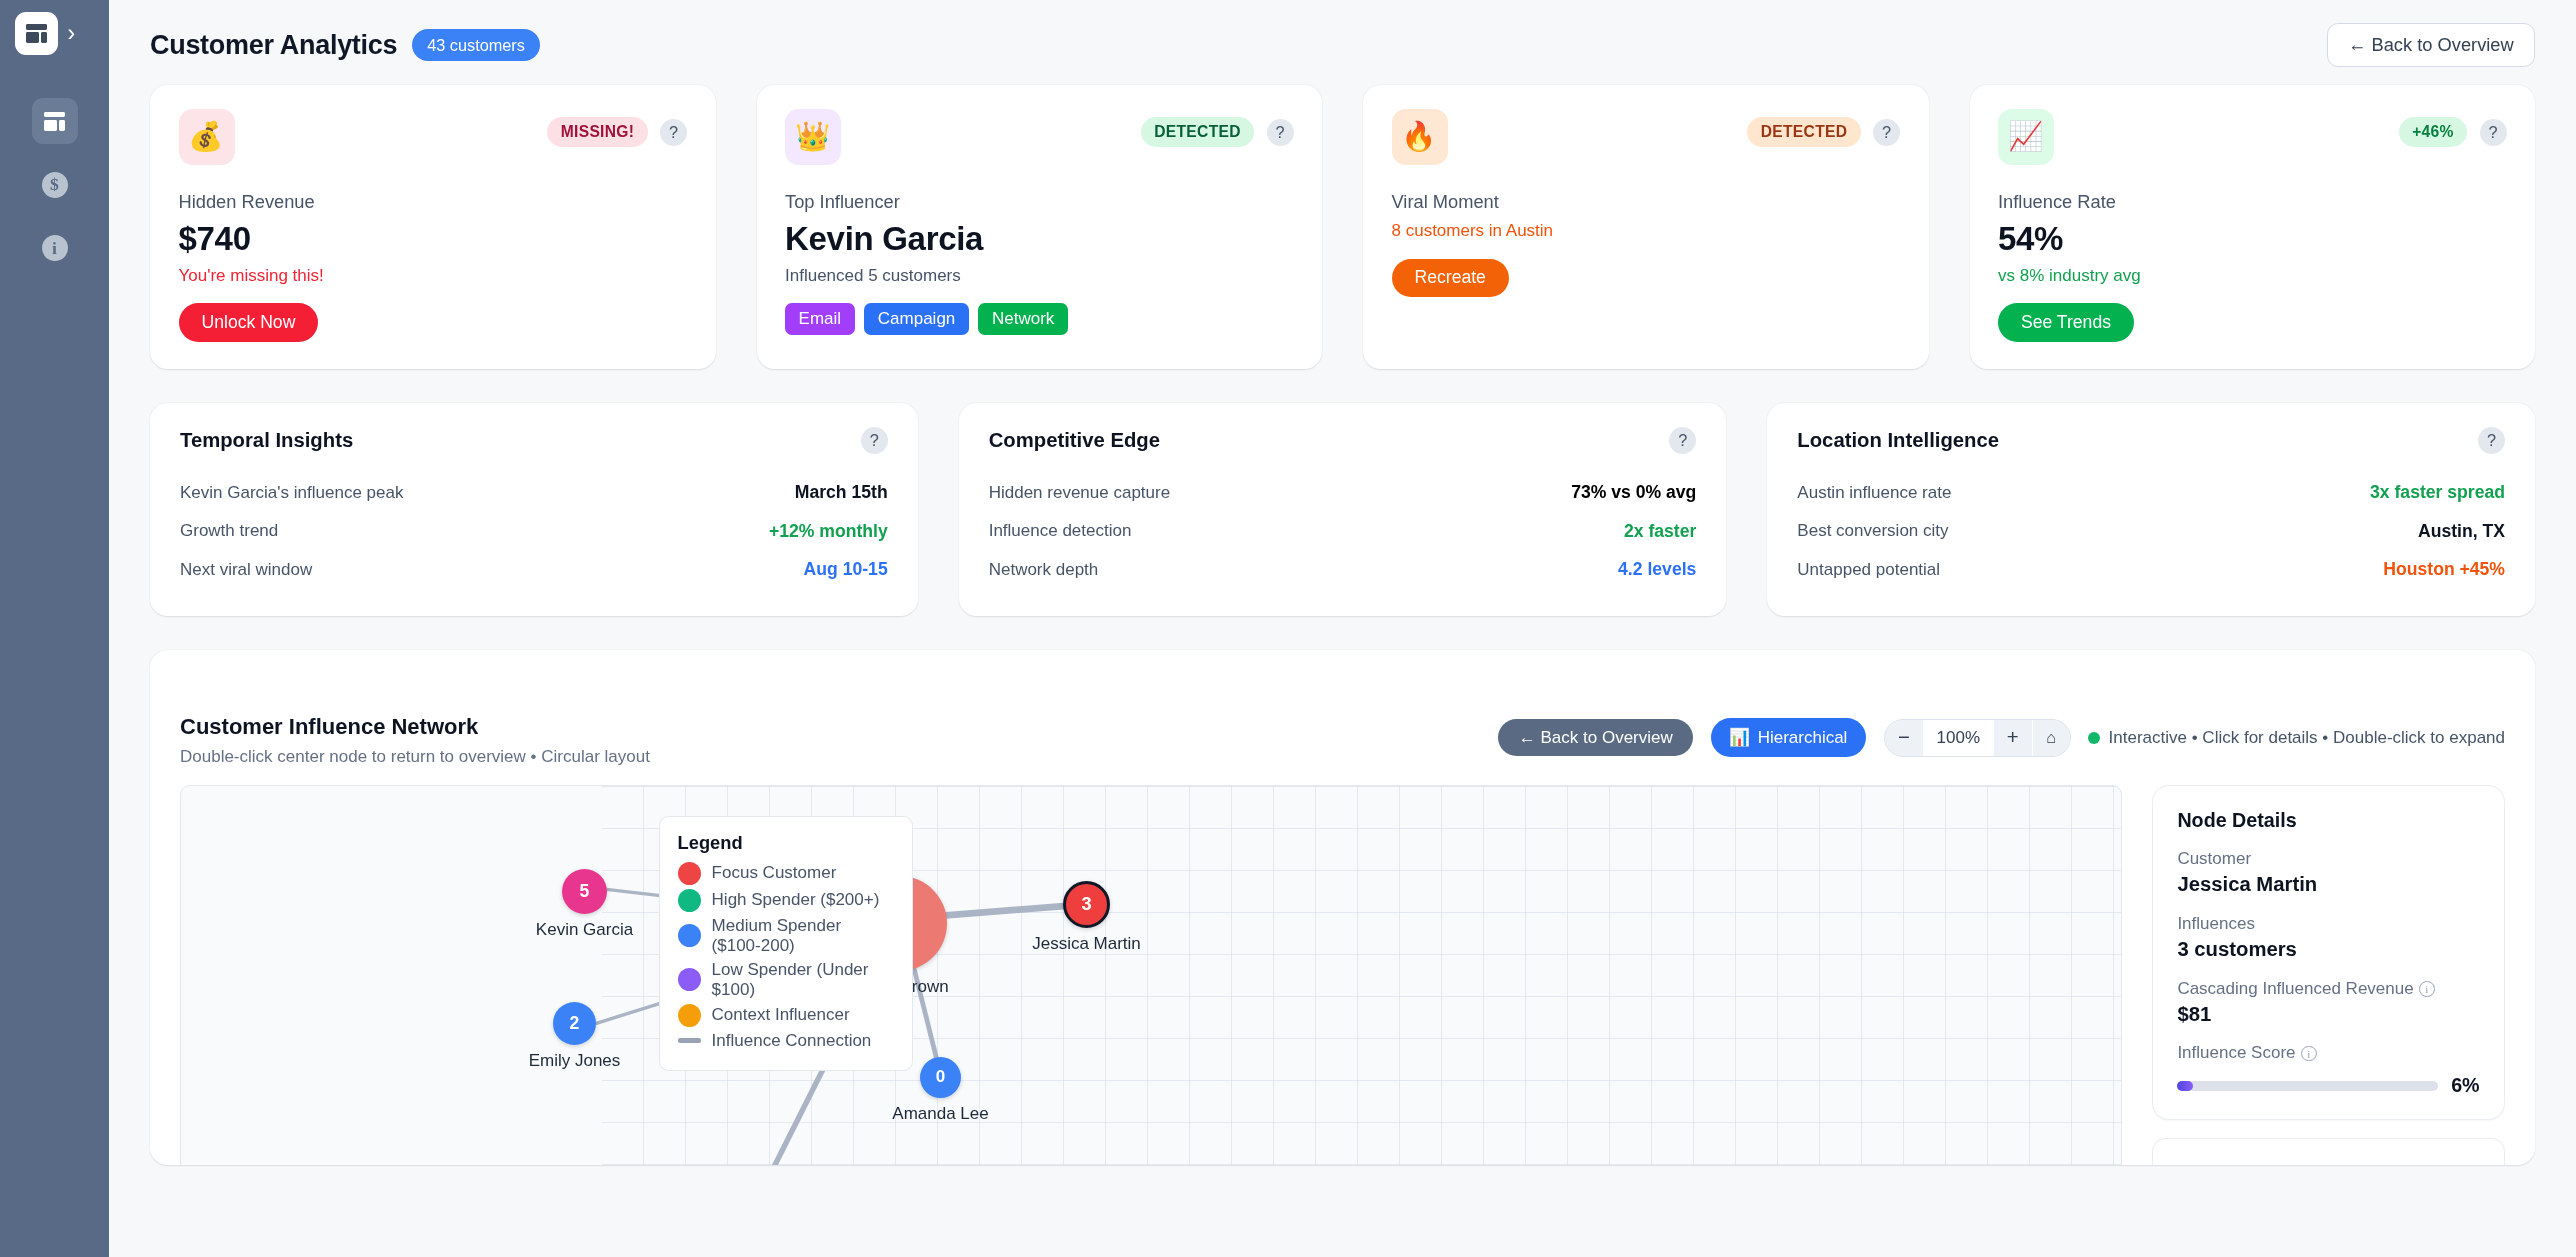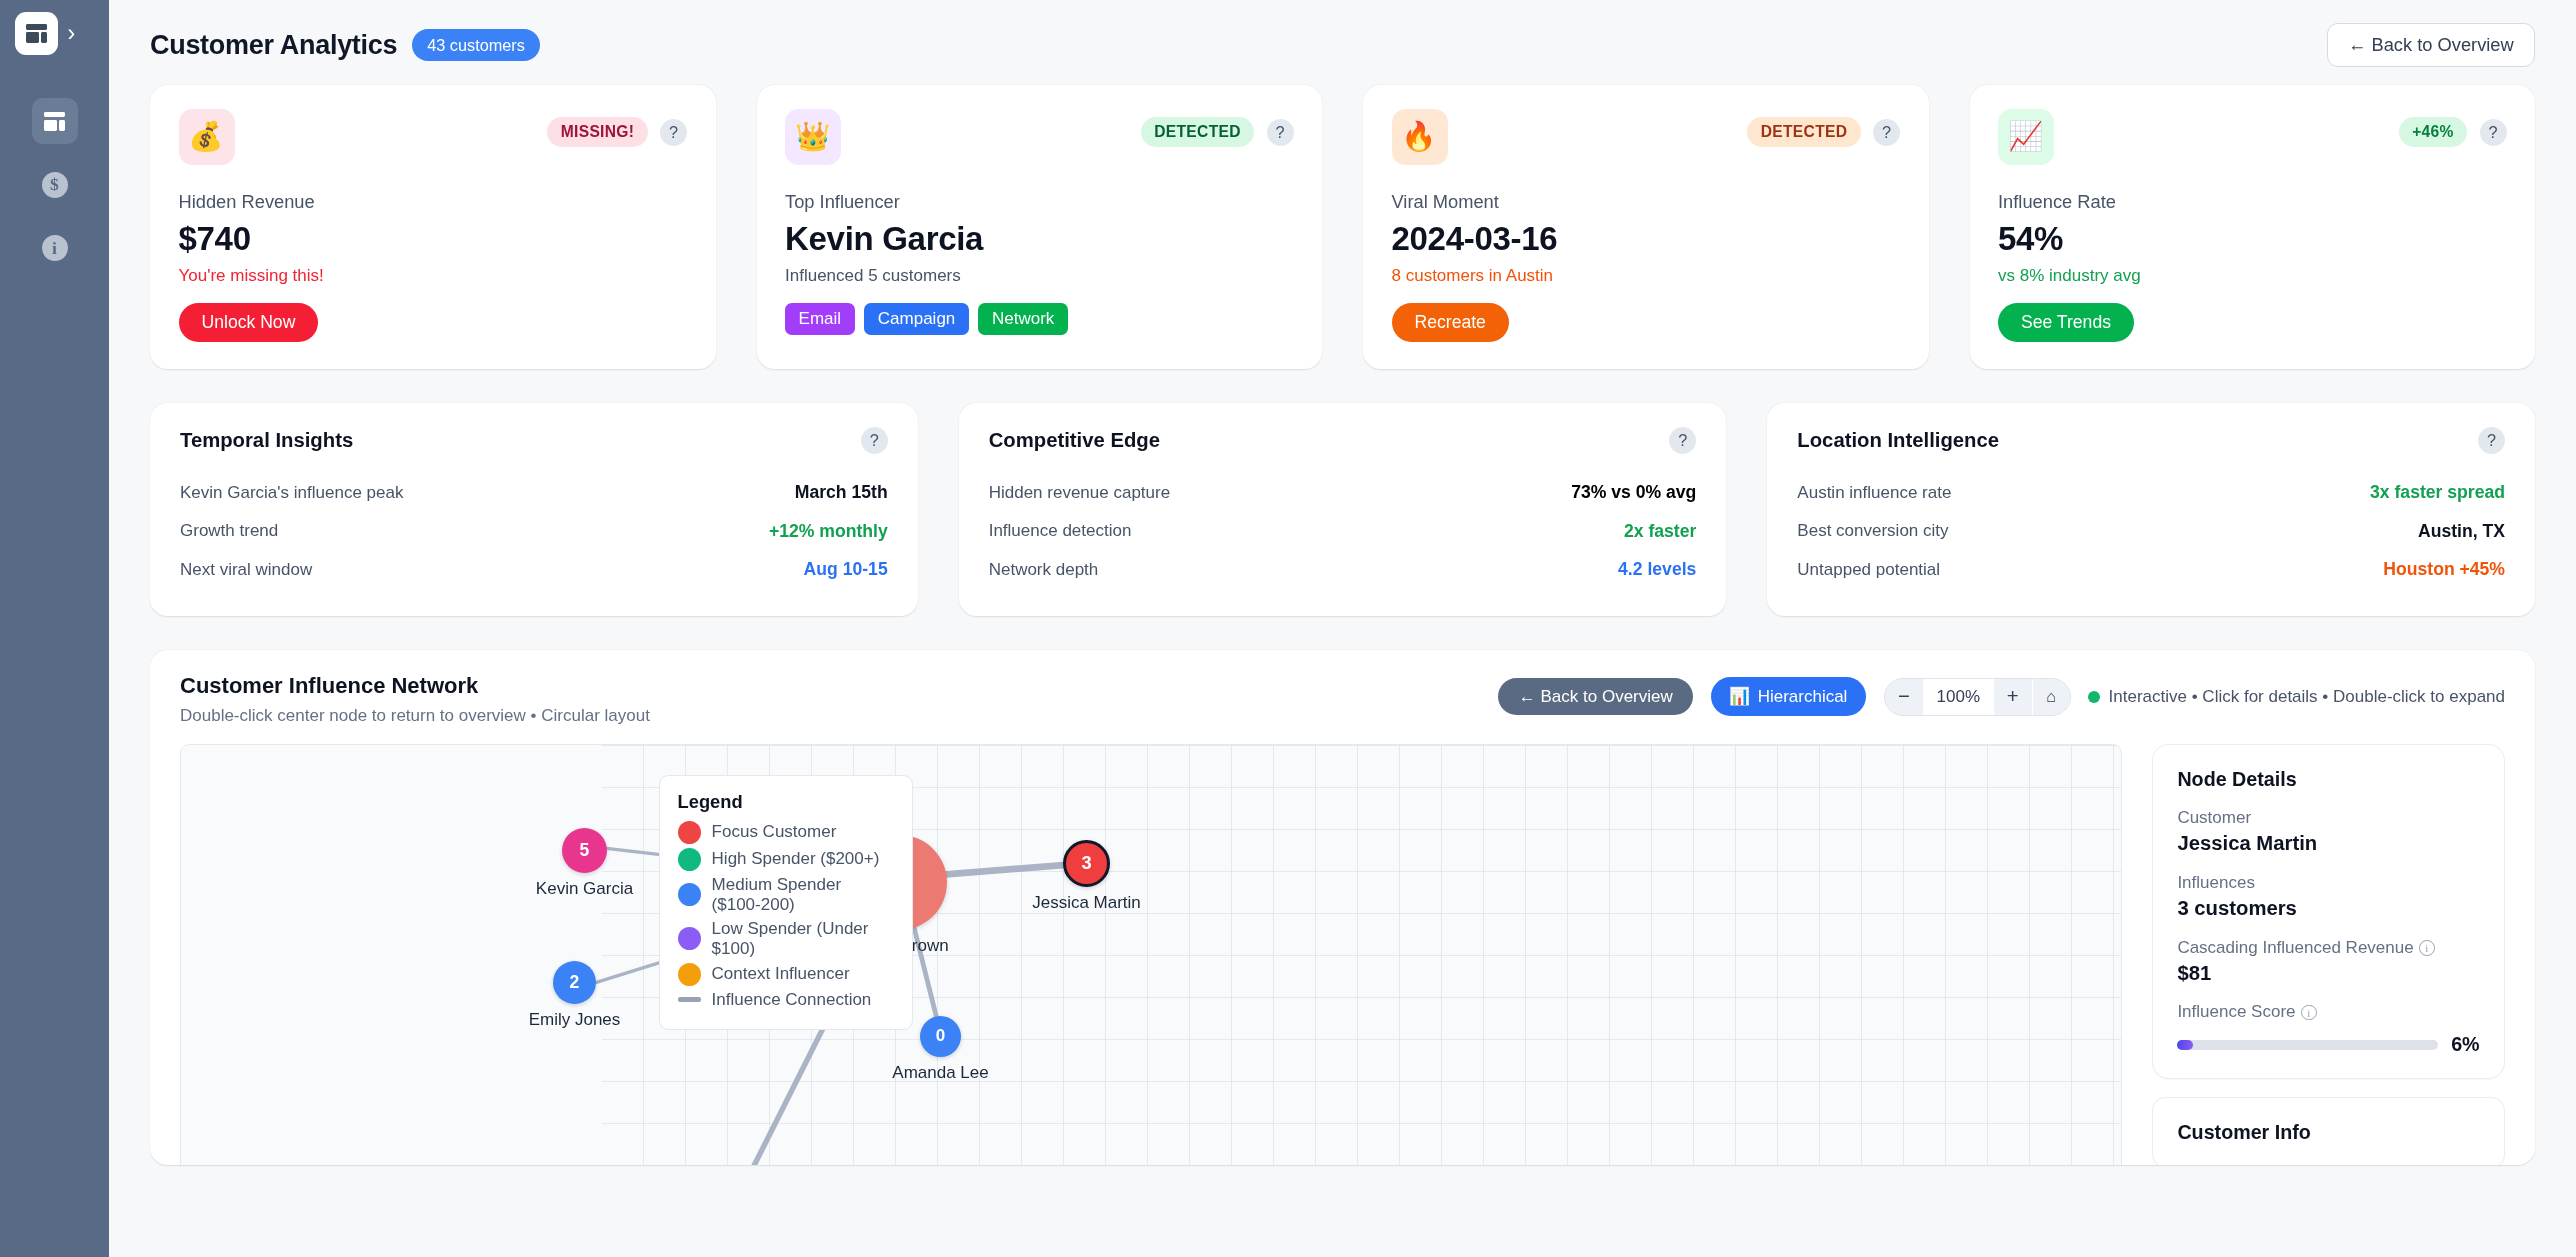--- a/index.html
+++ b/index.html
@@ -104,21 +104,21 @@
   .insight-line { display:flex; align-items:center; justify-content:space-between; padding:8.8px 0; }
   .insight-k { font-size:17px; color:#475467; }
   .insight-v { font-size:17.6px; font-weight:bold;margin-left:18px; }
 
   
   .network-card {
     margin-top:34px; background:#fff; border-radius:17.6px;
     box-shadow:0 0.7px 2px rgba(16,24,40,0.07), 0 0.7px 1.4px rgba(16,24,40,0.05);
     padding:23px 30px 0 30px; height:515px; position:relative; overflow:hidden;
   }
-  .net-head { display:flex; align-items:flex-start; justify-content:space-between; }
+  .net-head { display:flex; align-items:flex-start; justify-content:space-between;margin-top:41px; }
   .net-title { font-size:22px; font-weight:bold; color:#0d1321; }
   .net-sub { font-size:17px; color:#667085; margin-top:6.8px; }
   .net-tools { display:flex; align-items:center; gap:17.6px; margin-top:4.1px; }
   .btn-dark {
     background:#596a82; color:#fff; border:none; border-radius:678px;
     font-size:17px; padding:8.8px 20.3px; cursor:pointer; font-family:"Liberation Sans", sans-serif;
   }
   .btn-blue {
     background:#2b71f5; color:#fff; border:none; border-radius:678px;
     font-size:17px; padding:8.8px 19px; cursor:pointer; display:flex; align-items:center; gap:6.8px;
@@ -279,21 +279,20 @@
 
       <div class="kpi-card">
         <div class="kpi-top">
           <div class="kpi-emoji" style="background:#ffe8d3;">🔥</div>
           <div class="kpi-top-right">
             <span class="kpi-pill" style="background:#ffe6cf;color:#9a3412;">DETECTED</span>
             <span class="help-dot">?</span>
           </div>
         </div>
         <div class="kpi-label">Viral Moment</div>
-        <div class="kpi-value">2024-03-16</div>
         <div class="kpi-sub" style="color:#f0530a;">8 customers in Austin</div>
         <button class="kpi-cta" style="background:#f36206;">Recreate</button>
       </div>
 
       <div class="kpi-card">
         <div class="kpi-top">
           <div class="kpi-emoji" style="background:#dcfce7;">📈</div>
           <div class="kpi-top-right">
             <span class="kpi-pill" style="background:#d6f7e2;color:#047f3d;">+46%</span>
             <span class="help-dot">?</span>

